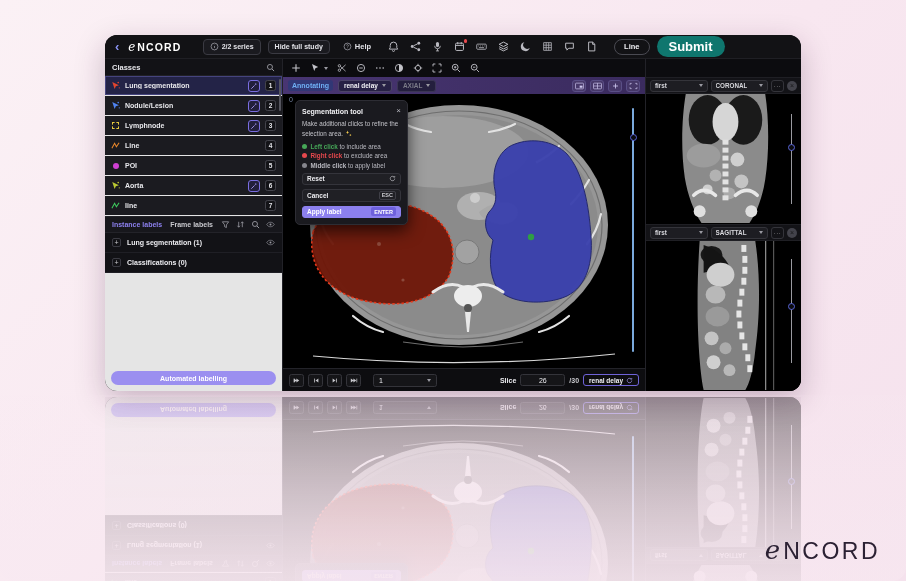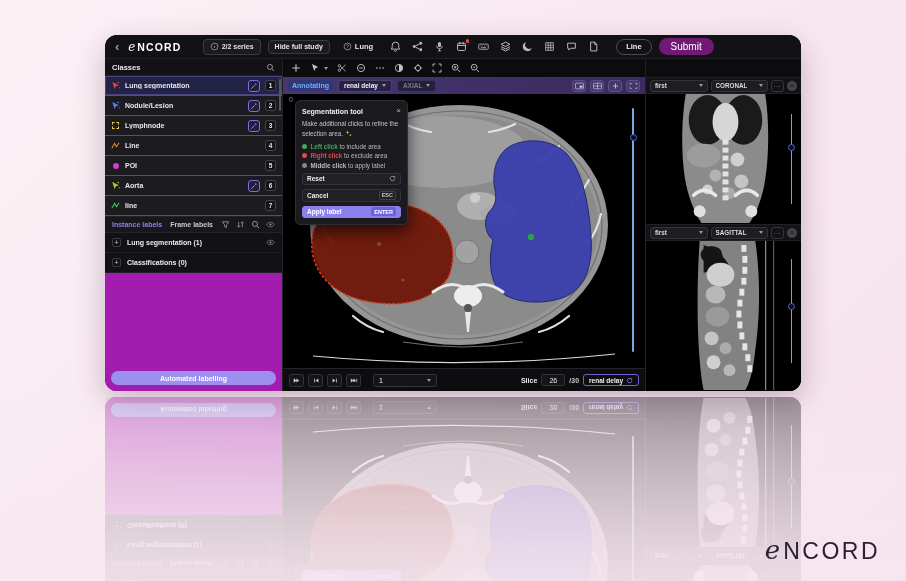--- a/index.html
+++ b/index.html
@@ -22,24 +22,24 @@
   .logo { color:#fff; font-weight:bold; font-size:10.5px; letter-spacing:1.2px; display:flex; align-items:baseline;}
   .logo .e, .wm .e { font-family:"DejaVu Serif",serif; font-style:italic; font-weight:normal; font-size:12px; margin-right:.5px;}
   .pill { display:flex; align-items:center; gap:3px; border:1px solid #3a3a42; background:#1a1a1f; color:#e3e3e8; border-radius:4px; font-size:7px; font-weight:bold; padding:2.5px 6px; white-space:nowrap;}
   .sp1 { margin-left:14px;}
   .helpbtn { display:flex; align-items:center; gap:3px; font-size:7.5px; font-weight:bold; color:#e3e3e8; margin-left:6px; white-space:nowrap;}
   .tb-icons { display:flex; align-items:center; gap:11px; margin-left:10px; }
   .tbi { width:11px; height:11px; color:#b9b9c0; position:relative; display:inline-flex;}
   .tbi svg { width:100%; height:100%;}
   .reddot { position:absolute; right:-2px; top:-2px; width:3.5px; height:3.5px; border-radius:50%; background:#e5484d;}
   .skip { margin-left:10px; border:1px solid #4a4a52; border-radius:999px; color:#f0f0f4; background:transparent; font-size:7.5px; font-weight:bold; padding:2.5px 9px; cursor:pointer;}
-  .submit { border:none; border-radius:999px; color:#fff; background:#701a75; font-size:10px; font-weight:normal; padding:3px 12px; cursor:pointer;}
+  .submit { border:none; border-radius:999px; color:#fff; background:#0f766e; font-size:13px; font-weight:bold; padding:3px 12px; cursor:pointer;}
   
   .appbody { flex:1; display:flex; min-height:0;}
-  .sidebar { flex:0 0 178px; background:#a21caf; border-right:1px solid #222228; position:relative; display:flex; flex-direction:column;}
+  .sidebar { flex:0 0 178px; background:#e5e5e5; border-right:1px solid #222228; position:relative; display:flex; flex-direction:column;}
   .main { flex:0 0 362px; display:flex; flex-direction:column; position:relative; min-width:0;}
   .rightpanel { flex:1; border-left:1px solid #222228; display:flex; flex-direction:column; background:#0b0b0e; min-width:0;}
   
   .sb-head { height:17px; display:flex; align-items:center; justify-content:space-between; padding:0 7px; background:#121216; border-bottom:1px solid #202026;}
   .sb-head .t { color:#e8e8ec; font-size:7.5px; font-weight:bold;}
   .ic { display:inline-flex; color:#9a9aa2;}
   .ic svg { width:9px; height:9px;}
   .class-list { position:relative;}
   .scroll-thumb { position:absolute; right:1px; top:3px; width:2.5px; height:32px; border-radius:2px; background:#55555e; z-index:5;}
   .class-row { height:19px; margin-bottom:1px; background:#1b1b20; display:flex; align-items:center; gap:5px; padding:0 6px; cursor:pointer;}
@@ -95,21 +95,21 @@
   .keytag { border:1px solid #3f3f47; border-radius:2px; font-size:5.5px; padding:.5px 2px; color:#c9c9ce;}
   .pp-apply { background:#8c80ee; border-color:#8c80ee; color:#fff;}
   .pp-apply .keytag { border-color:transparent; background:#6e61dd; color:#fff;}
   
   .framebar { flex:0 0 23px; background:#0d0d10; border-top:1px solid #232329; display:flex; align-items:center; gap:4px; padding:0 6px;}
   .fbtn { width:15px; height:13px; border:1px solid #34343a; background:#151518; border-radius:2.5px; color:#c9c9ce; display:inline-flex; align-items:center; justify-content:center; cursor:pointer;}
   .fbtn svg { width:8px; height:7px;}
   .fselect { width:64px; height:13px; margin-left:8px; border:1px solid #34343a; background:#151518; border-radius:2.5px; display:flex; align-items:center; justify-content:space-between; padding:0 5px; color:#ececf0; font-size:7px; cursor:pointer;}
   .slicegrp { margin-left:auto; display:flex; align-items:center; gap:4px;}
   .slicelbl { color:#ececf0; font-size:7px; font-weight:bold;}
-  .sliceinput { width:24px; height:12px; border:1px solid #34343a; background:#151518; border-radius:2.5px; color:#ececf0; font-size:7px; text-align:center;}
+  .sliceinput { width:45px; height:12px; border:1px solid #34343a; background:#151518; border-radius:2.5px; color:#ececf0; font-size:7px; text-align:center;}
   .slicetotal { color:#c8c8cd; font-size:7px; font-weight:bold;}
   .renalbadge { display:flex; align-items:center; gap:3px; border:1px solid #6f63d8; border-radius:3px; color:#f0f0f4; font-size:6.5px; font-weight:bold; padding:1.5px 5px;}
   .renalbadge svg { width:7px; height:7px; color:#a79af5;}
   
   .rp-strip { flex:0 0 18px; background:#0c0c0f;}
   .rp-head { flex:0 0 17px; background:#131317; display:flex; align-items:center; gap:3px; padding:0 4px; border-top:1px solid #1f1f24; border-bottom:1px solid #1f1f24;}
   .rp-select { flex:1; height:12px; border:1px solid #34343a; background:#1d1d22; border-radius:3px; display:flex; align-items:center; justify-content:space-between; padding:0 4px; color:#d8d8dd; font-size:6.3px; font-weight:bold; cursor:pointer; min-width:0;}
   .rp-select span { overflow:hidden; white-space:nowrap;}
   .morebtn { width:13px; height:12px; border:1px solid #34343a; border-radius:3px; color:#c9c9ce; font-size:6px; letter-spacing:.5px; display:inline-flex; align-items:center; justify-content:center; cursor:pointer;}
   .closebtn { width:10px; height:10px; border-radius:50%; background:#43434b; color:#17171a; font-size:7px; line-height:1; display:inline-flex; align-items:center; justify-content:center; cursor:pointer;}
@@ -147,21 +147,21 @@
         <span>Hide full study</span>
       </span>
 
     <span class="helpbtn">
       <span class="ic">
           <svg viewBox="0 0 10 10">
             <circle cx="5" cy="5" r="3.8" fill="none" stroke="currentColor" stroke-width="0.9"></circle>
             <path d="M3.9 3.9a1.1 1.1 0 1 1 1.6 1.2c-.4.2-.5.5-.5.9M5 7.2v.2" stroke="currentColor" stroke-width="0.8" fill="none"></path>
           </svg>
         </span>
-      <span>Lung</span>
+      <span>Help</span>
     </span>
 
     <span class="tb-icons">
       <span class="tbi">
           <svg viewBox="0 0 10 10">
             <path d="M5 1a3 3 0 0 0-3 3v2L1.2 7.4h7.6L8 6V4a3 3 0 0 0-3-3Z" fill="none" stroke="currentColor" stroke-width="0.9"></path>
             <path d="M4 8.5a1 1 0 0 0 2 0" stroke="currentColor" stroke-width="0.9" fill="none"></path>
           </svg>
         </span>
       <span class="tbi">

